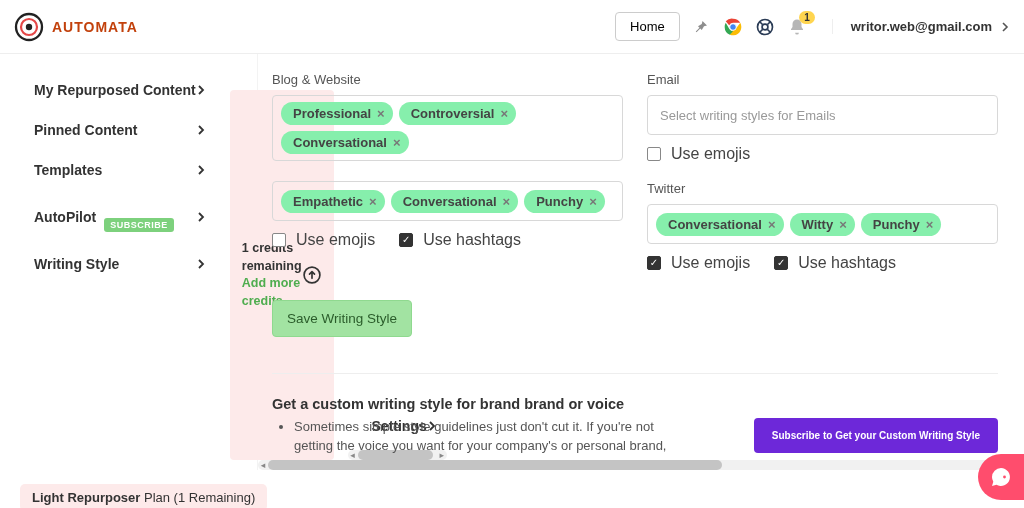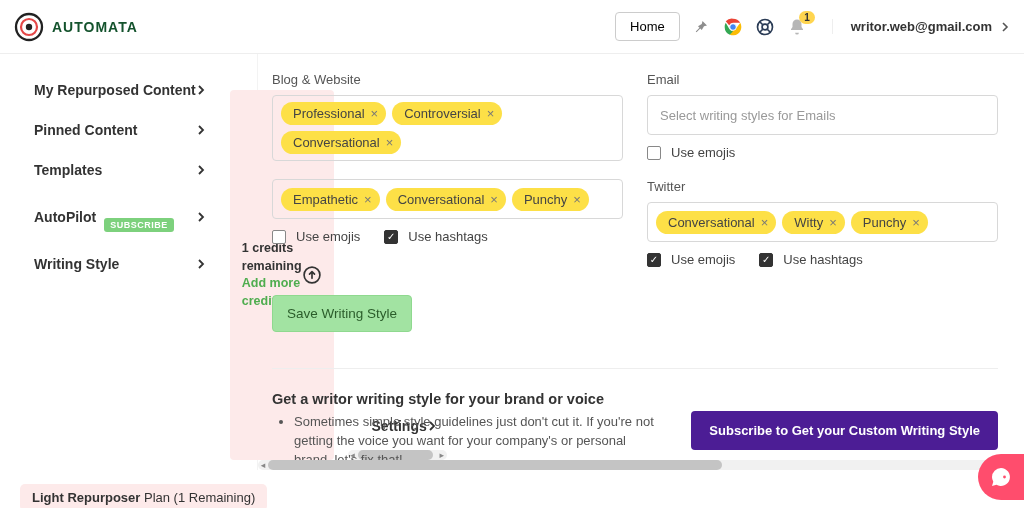--- a/index.html
+++ b/index.html
@@ -2,21 +2,21 @@
 <html><head>
 <meta charset="utf-8">
 <style>
 * { box-sizing: border-box; margin: 0; padding: 0; }
 body { font-family: -apple-system, BlinkMacSystemFont, "Segoe UI", sans-serif; font-size: 13px; color: #333; background: #fff; width: 1024px; height: 508px; overflow: hidden; position: relative; }
 
 
 .topbar { height: 54px; border-bottom: 1px solid #eee; display: flex; align-items: center; padding: 0 14px; gap: 10px; }
 .logo { display: flex; align-items: center; gap: 8px; }
 .logo-mark svg { display: block; }
-.logo-text { font-weight: 700; letter-spacing: 1px; font-size: 14px; color: #14532d; }
+.logo-text { font-weight: 700; letter-spacing: 1px; font-size: 14px; color: #c2410c; }
 .topbar-spacer { flex: 1; }
 .home-btn { border: 1px solid #ccc; background: #fff; border-radius: 4px; padding: 6px 14px; font-size: 13px; cursor: pointer; }
 .top-icon { width: 22px; height: 22px; display: flex; align-items: center; justify-content: center; cursor: pointer; position: relative; }
 .notif-badge { position: absolute; top: -5px; right: -7px; background: #ffd54f; color: #333; border-radius: 9px; font-size: 10px; padding: 1px 5px; font-weight: 600; }
 .user-area { display: flex; align-items: center; gap: 8px; margin-left: 14px; cursor: pointer; border-left: 1px solid #eee; padding-left: 18px; }
 .user-email { font-weight: 600; font-size: 13px; }
 
 
 .main { display: flex; height: calc(100% - 54px - 38px); }
 .sidebar { width: 258px; padding: 16px 10px 10px 4px; position: relative; border-right: 1px solid #f3f3f3; display: flex; flex-direction: row; }
@@ -31,34 +31,34 @@
 .credits-arrow { width: 20px; height: 20px; }
 .sidebar-bottom { margin-top: auto; }
 .sidebar .scrollbar-h { margin: 4px 6px 0 6px; }
 
 
 .content { flex: 1; padding: 18px 26px 10px 14px; overflow: hidden; position: relative; display: flex; flex-direction: column; }
 .grid { display: grid; grid-template-columns: 1fr 1fr; column-gap: 24px; row-gap: 18px; }
 .section-label { font-size: 13px; color: #555; margin-bottom: 8px; }
 .tag-box { border: 1px solid #d8d8d8; border-radius: 4px; padding: 6px 8px; min-height: 40px; display: flex; flex-wrap: wrap; gap: 6px; align-items: center; }
 .tag-box.empty { color: #999; padding-left: 12px; }
-.tag { background: #fde047; border-radius: 13px; padding: 4px 8px 4px 12px; font-size: 13px; color: #444; display: flex; align-items: center; gap: 6px; }
+.tag { background: #86efac; border-radius: 13px; padding: 4px 8px 4px 12px; font-size: 13px; color: #444; display: flex; align-items: center; gap: 6px; font-weight: bold; }
 .tag .x { font-size: 13px; color: #777; cursor: pointer; }
-.checks { display: flex; gap: 24px; margin-top: 10px; align-items: center; font-size: 13px; color: #444; }
+.checks { display: flex; gap: 24px; margin-top: 10px; align-items: center; font-size: 16px; color: #444; }
 .checks label { display: flex; align-items: center; gap: 10px; cursor: pointer; }
 .cbox { width: 14px; height: 14px; border: 1.5px solid #888; border-radius: 2px; display: inline-flex; align-items: center; justify-content: center; background: #fff; }
 .cbox.checked { background: #333; border-color: #333; }
 .cbox.checked::after { content: "✓"; color: #fff; font-size: 10px; line-height: 1; }
 .save-btn { margin-top: 28px; background: #a2e3a2; border: 1px solid #8fd98f; color: #2b5d2b; font-weight: 500; font-size: 13.5px; padding: 10px 14px; border-radius: 4px; cursor: pointer; align-self: flex-start; }
 
 .cta-panel { margin-top: 36px; border-top: 1px solid #eee; padding-top: 22px; display: flex; justify-content: space-between; align-items: center; gap: 30px; }
 .cta-left { max-width: 400px; }
 .cta-title { font-weight: 700; font-size: 14.5px; color: #333; margin-bottom: 6px; }
 .cta-list { list-style: disc; padding-left: 22px; font-size: 13px; color: #555; line-height: 1.45; }
-.cta-btn { background: #4c1d95; color: #fff; font-weight: 600; font-size: 13px; padding: 12px 18px; border: none; border-radius: 4px; cursor: pointer; white-space: nowrap; }
+.cta-btn { background: #6d28d9; color: #fff; font-weight: 600; font-size: 10px; padding: 12px 18px; border: none; border-radius: 4px; cursor: pointer; white-space: nowrap; }
 
 
 .scrollbar-h { height: 10px; background: #f1f1f1; border-radius: 5px; position: relative; }
 .scrollbar-h .thumb { position: absolute; top: 0; bottom: 0; background: #c4c4c4; border-radius: 5px; }
 .scrollbar-h .arrow { position: absolute; top: 0; bottom: 0; width: 10px; display: flex; align-items: center; justify-content: center; color: #888; font-size: 9px; }
 .content-scroll { margin-top: 4px; position: absolute; left: 0; right: 10px; bottom: 0; }
 
 
 .planbar { position: absolute; bottom: 0; left: 0; right: 0; height: 22px; display: flex; align-items: center; padding: 0 20px; }
 .plan-pill { background: #fdeaea; border-radius: 5px; padding: 6px 12px; font-size: 13px; }
@@ -286,21 +286,21 @@
               <span>Use hashtags</span>
             </label>
         </div>
       </div>
     </div>
 
     <button class="save-btn">Save Writing Style</button>
 
     <div class="cta-panel">
       <div class="cta-left">
-        <div class="cta-title">Get a writor writing style for your brand or voice</div>
+        <div class="cta-title">Get a custom writing style for brand brand or voice</div>
         <ul class="cta-list">
             <li>Sometimes simple style guidelines just don't cut it. If you're not getting the voice you want for your company's or personal brand, let's fix that!</li>
           </ul>
       </div>
       <button class="cta-btn">Subscribe to Get your Custom Writing Style</button>
     </div>
 
     <div class="scrollbar-h content-scroll">
       <span class="arrow" style="left:0">◂</span>
       <div class="thumb" style="left:10px;width:60%"></div>

